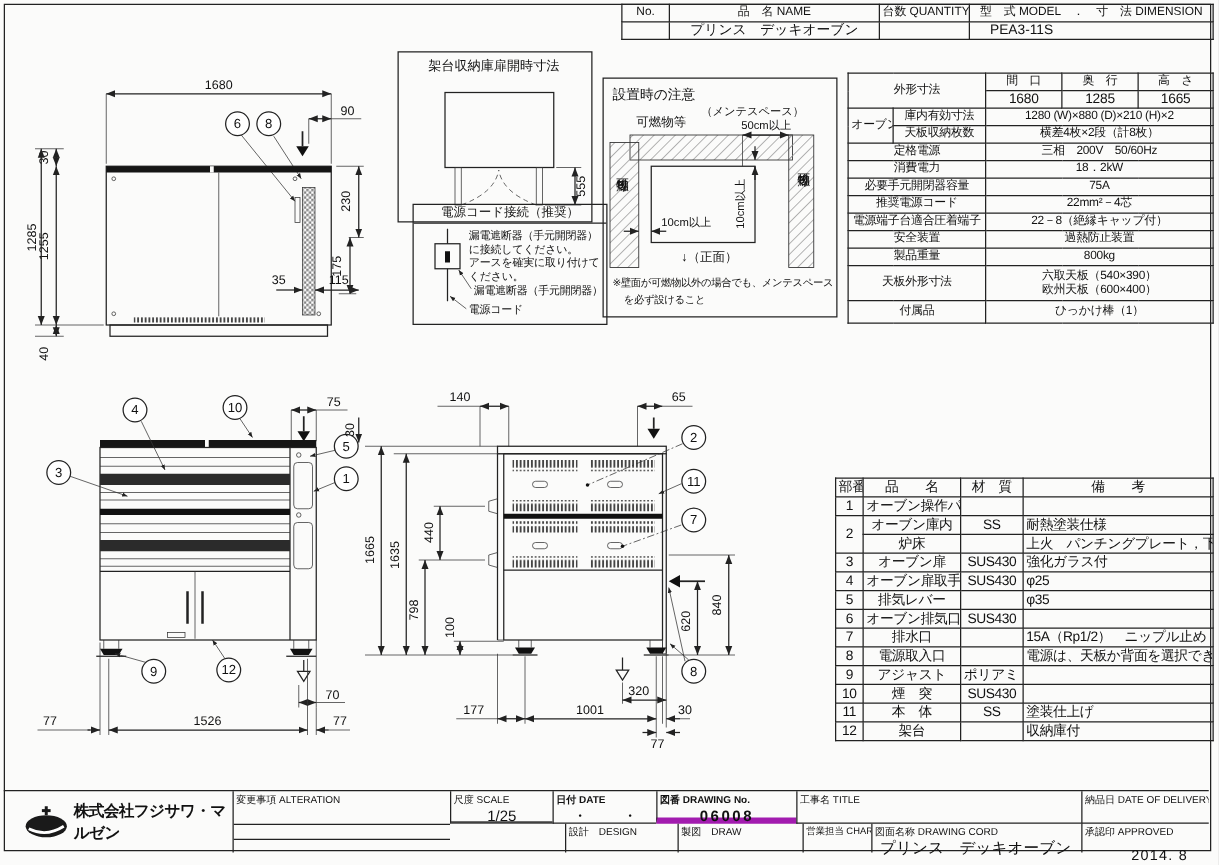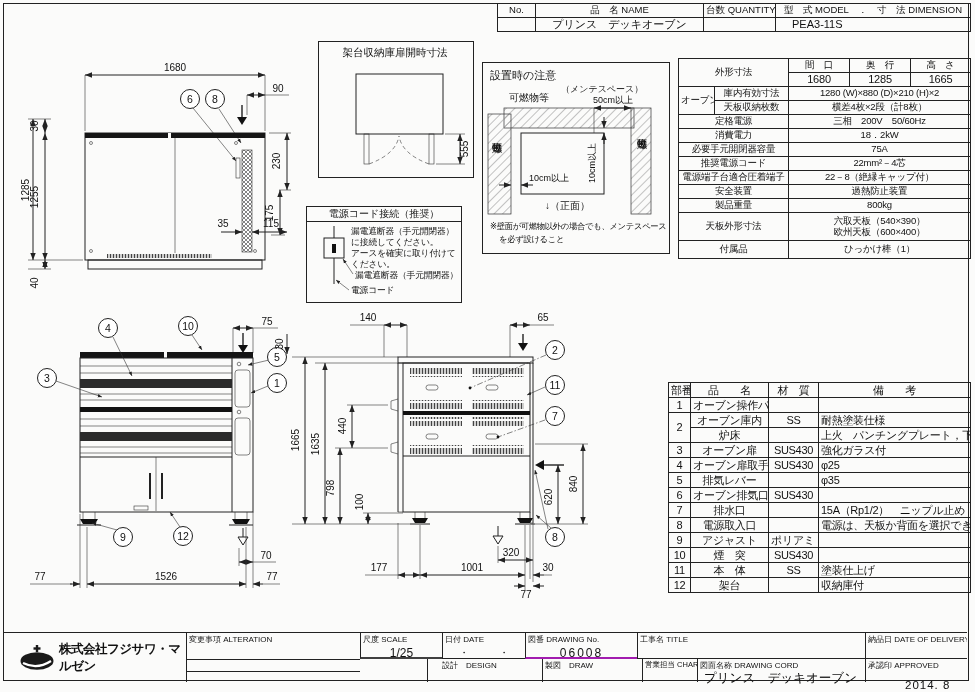--- a/index.html
+++ b/index.html
@@ -332,21 +332,21 @@
       <rect class="thin" x="110" y="92" width="5" height="30"></rect>
       <path class="thin dash" d="M50,122 Q77,112 80,94"></path>
       <path class="thin dash" d="M110,122 Q83,112 80,94"></path>
       <line class="thin" x1="117" y1="122" x2="146" y2="122"></line>
       <line class="thin" x1="126" y1="92" x2="146" y2="92"></line>
       <line class="ln" x1="141" y1="92" x2="141" y2="122" marker-start="url(#arr)" marker-end="url(#arr)"></line>
       <text class="dimt" transform="rotate(-90 149 107)" x="149" y="107">555</text>
     </svg>
   </div>
 
-  <div class="box" style="left:306px;top:163px;width:154px;height:95px;margin-top:43px;">
+  <div class="box" style="left:330px;top:163px;width:154px;height:95px;">
     <div style="height:14px;border-bottom:1px solid #222;text-align:center;font-size:10px;line-height:14px;">電源コード接続（推奨）</div>
     <svg width="152" height="78" viewBox="0 0 152 78">
       <line class="ln" x1="27" y1="4" x2="27" y2="16"></line>
       <rect class="ln" x="17" y="16" width="20" height="20"></rect>
       <rect x="25" y="22" width="4" height="9" fill="#111"></rect>
       <line class="ln" x1="27" y1="36" x2="27" y2="62"></line>
       <text class="pwr" x="44" y="12">漏電遮断器（手元開閉器）</text>
       <text class="pwr" x="44" y="23">に接続してください。</text>
       <text class="pwr" x="44" y="34">アースを確実に取り付けて</text>
       <text class="pwr" x="44" y="45">ください。</text>
@@ -651,39 +651,39 @@
     <div class="tc" style="left:183px;top:0;width:174px;height:49px;">
       <div class="lab" style="height:12px;">変更事項 ALTERATION</div>
       <div style="position:absolute;left:0;right:0;top:26px;border-top:1px solid #222;"></div>
       <div style="position:absolute;left:0;right:0;top:38px;border-top:1px solid #222;"></div>
     </div>
 
     <div class="tc" style="left:357px;top:0;width:82px;height:26px;border-bottom:2px solid #404040;">
       <div class="lab">尺度 SCALE</div>
       <div class="bigval">1/25</div>
     </div>
-    <div class="tc" style="left:439px;top:0;width:83px;height:26px;border-bottom:1px solid #222;">
+    <div class="tc" style="left:439px;top:0;width:83px;height:26px;border-bottom:1px solid #222;font-weight:bold;">
       <div class="lab">日付 DATE</div>
       <div class="bigval" style="font-size:10px">・　　　・</div>
     </div>
-    <div class="tc" style="left:522px;top:0;width:112px;height:26px;border-bottom:2px solid #a21caf;">
+    <div class="tc" style="left:522px;top:0;width:112px;height:26px;border-bottom:5px solid #a21caf;font-weight:bold;">
       <div class="lab">図番 DRAWING No.</div>
       <div class="bigval" style="letter-spacing:2px">06008</div>
     </div>
     <div class="tc" style="left:634px;top:0;width:228px;height:26px;border-bottom:1px solid #222;">
       <div class="lab">工事名 TITLE</div>
     </div>
     <div class="tc" style="left:862px;top:0;width:102px;height:26px;border-bottom:1px solid #222;">
       <div class="lab">納品日 DATE OF DELIVERY</div>
     </div>
 
     <div class="tc" style="left:341px;top:26px;width:92px;height:23px;margin-top:36px;">
       <div class="lab">検図　CHECK</div>
     </div>
-    <div class="tc" style="left:424px;top:26px;width:90px;height:23px;padding-left:12px;">
+    <div class="tc" style="left:449px;top:26px;width:90px;height:23px;">
       <div class="lab">設計　DESIGN</div>
     </div>
     <div class="tc" style="left:539px;top:26px;width:100px;height:23px;">
       <div class="lab">製図　DRAW</div>
     </div>
     <div class="tc" style="left:639px;top:26px;width:55px;height:23px;">
       <div class="lab" style="font-size:7.5px">営業担当 CHARGE</div>
     </div>
     <div class="tc" style="left:694px;top:26px;width:168px;height:23px;">
       <div class="lab">図面名称 DRAWING CORD</div>

